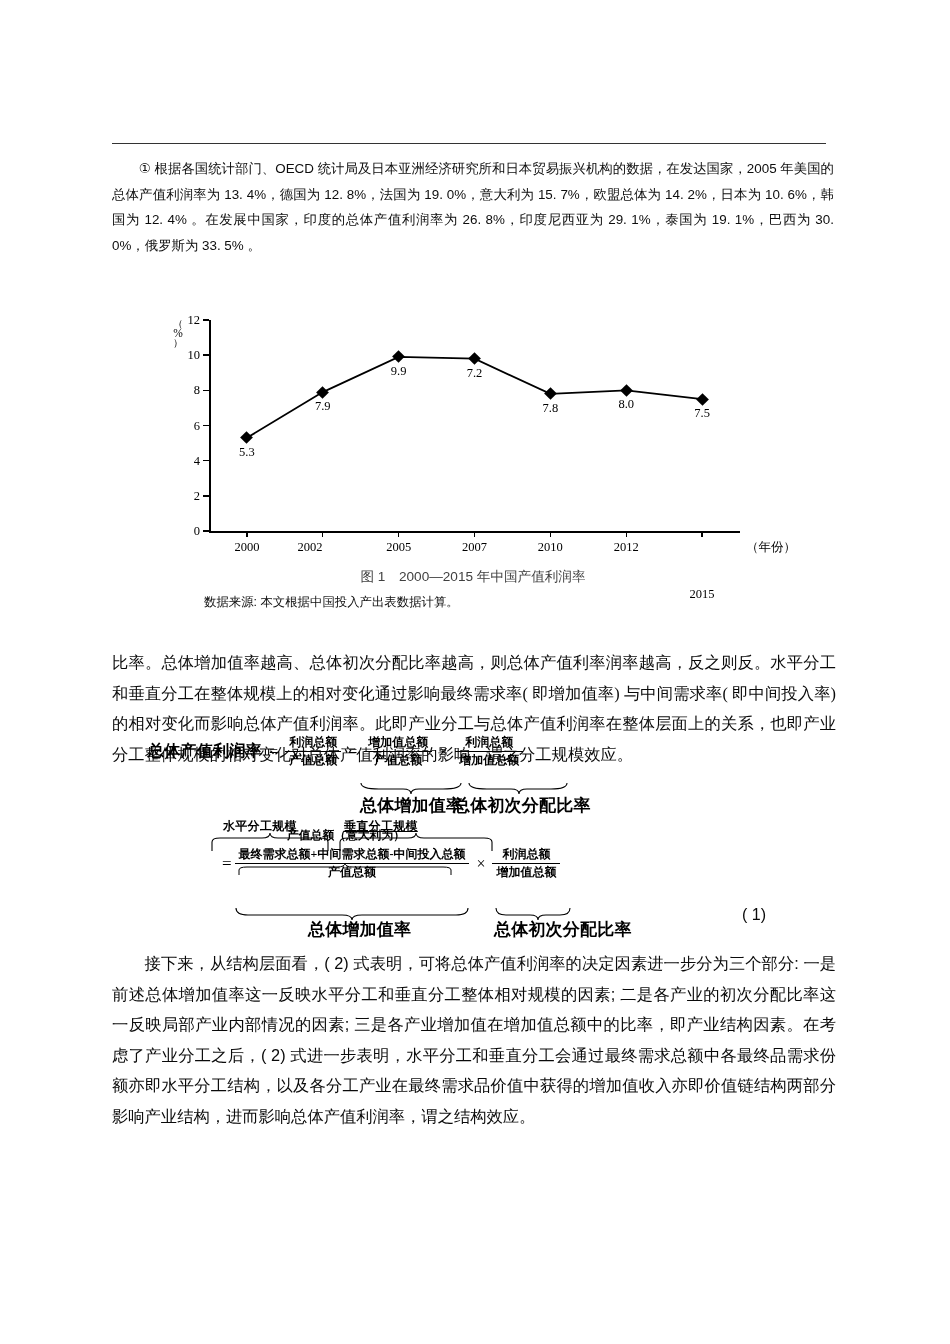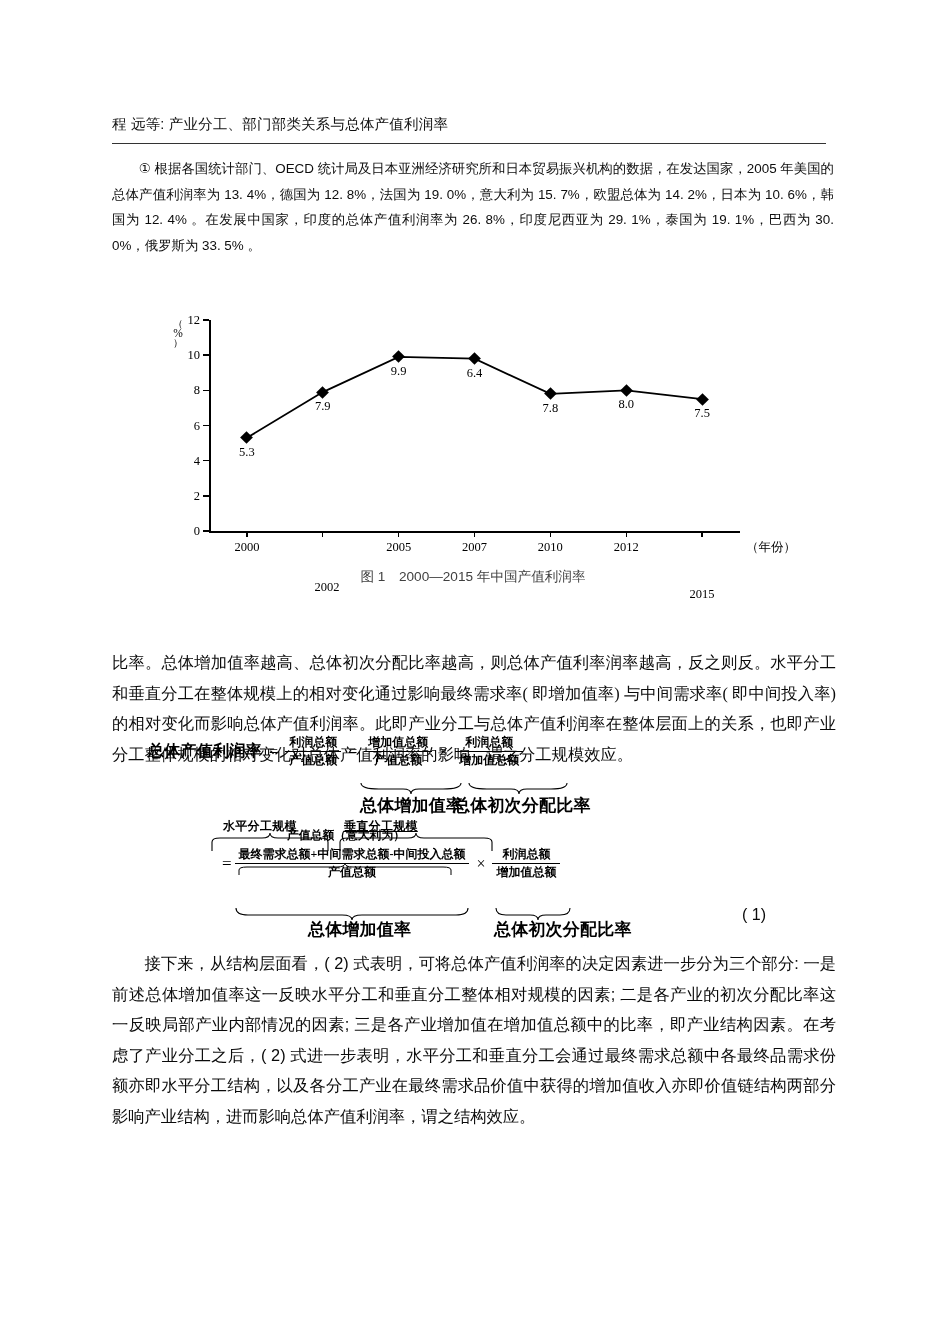--- a/index.html
+++ b/index.html
@@ -301,21 +301,20 @@
     font-size: 16px;
     font-family: "Liberation Sans", "DejaVu Sans", sans-serif;
     color: #0a0a0a;
   }
 </style>
 </head>
 <body>
 
 <div class="page">
 
-  <div class="running-head">程 远等: 产业分工、部门部类关系与总体产值利润率</div>
   <div class="head-rule"></div>
 
   <div class="footnotes">
     <p class="fn-indent">① 根据各国统计部门、OECD 统计局及日本亚洲经济研究所和日本贸易振兴机构的数据，在发达国家，2005 年美国的总体产值利润率为 13. 4%，德国为 12. 8%，法国为 19. 0%，意大利为 15. 7%，欧盟总体为 14. 2%，日本为 10. 6%，韩国为 12. 4% 。在发展中国家，印度的总体产值利润率为 26. 8%，印度尼西亚为 29. 1%，泰国为 19. 1%，巴西为 30. 0%，俄罗斯为 33. 5% 。</p>
   </div>
 
   <div class="figure-wrap">
     <div class="chart" id="chart">
       <div class="yunit">
         <span class="paren">（</span>
@@ -338,47 +337,48 @@
         <div class="ytick-label" style="left: 58px; width: 30px; top: 107.5px;">6</div>
         <div class="ytick" style="top: 77.6333px;"></div>
         <div class="ytick-label" style="left: 58px; width: 30px; top: 72.3333px;">8</div>
         <div class="ytick" style="top: 42.4667px;"></div>
         <div class="ytick-label" style="left: 58px; width: 30px; top: 37.1667px;">10</div>
         <div class="ytick" style="top: 7.3px;"></div>
         <div class="ytick-label" style="left: 58px; width: 30px; top: 2px;">12</div>
         <div class="xtick" style="left: 134.229px;"></div>
         <div class="xtick-label" style="left: 134.929px;">2000</div>
         <div class="xtick" style="left: 210.086px;"></div>
-        <div class="xtick-label" style="left: 215px; margin-top: 40px;">2002</div>
+        <div class="xtick-label" style="left: 198px;">2002</div>
         <div class="xtick" style="left: 285.943px;"></div>
         <div class="xtick-label" style="left: 286.643px;">2005</div>
         <div class="xtick" style="left: 361.8px;"></div>
         <div class="xtick-label" style="left: 362.5px;">2007</div>
         <div class="xtick" style="left: 437.657px;"></div>
         <div class="xtick-label" style="left: 438.357px; text-align: center;">2010</div>
         <div class="xtick" style="left: 513.514px;"></div>
         <div class="xtick-label" style="left: 514.214px;">2012</div>
         <div class="xtick" style="left: 589.371px;"></div>
         <div class="xtick-label" style="left: 590.071px; margin-top: 47px;">2015</div>
         <div class="marker" style="left: 134.929px; top: 125.808px; background: rgb(0, 0, 0);"></div>
         <div class="point-label" style="left: 134.929px; top: 101.808px;">5.3</div>
         <div class="marker" style="left: 210.786px; top: 80.0917px; background: rgb(0, 0, 0);"></div>
         <div class="point-label" style="left: 210.786px; top: 56.0917px;">7.9</div>
         <div class="marker" style="left: 286.643px; top: 44.925px; background: rgb(0, 0, 0);"></div>
         <div class="point-label" style="left: 286.643px; top: 20.925px;">9.9</div>
         <div class="marker" style="left: 362.5px; top: 46.6833px; background: rgb(0, 0, 0);"></div>
-        <div class="point-label" style="left: 362.5px; top: 22.6833px;">6.4</div>
+        <div class="point-label" style="left: 362.5px; top: 22.6833px;">7.2</div>
         <div class="marker" style="left: 438.357px; top: 81.85px; background: rgb(0, 0, 0);"></div>
         <div class="point-label" style="left: 438.357px; top: 57.85px;">7.8</div>
         <div class="marker" style="left: 514.214px; top: 78.3333px; background: rgb(0, 0, 0);"></div>
         <div class="point-label" style="left: 514.214px; top: 54.3333px;">8.0</div>
         <div class="marker" style="left: 590.071px; top: 87.125px; background: rgb(0, 0, 0);"></div>
         <div class="point-label" style="left: 590.071px; top: 63.125px;">7.5</div>
       </div>
     <div class="fig-caption">图 1　2000—2015 年中国产值利润率</div>
+    <div class="fig-source">数据来源: 本文根据中国投入产出表数据计算。</div>
   </div>
 
   <div class="body-text" id="para-1">
     <p>比率。总体增加值率越高、总体初次分配比率越高，则总体产值利率润率越高，反之则反。水平分工和垂直分工在整体规模上的相对变化通过影响最终需求率( 即增加值率) 与中间需求率( 即中间投入率) 的相对变化而影响总体产值利润率。此即产业分工与总体产值利润率在整体层面上的关系，也即产业分工整体规模的相对变化对总体产值利润率的影响，谓之分工规模效应。</p>
   </div>
 
   <div class="equation-block">
 
     <div class="eq-row1">
       <span class="eq-lhs">总体产值利润率</span>

